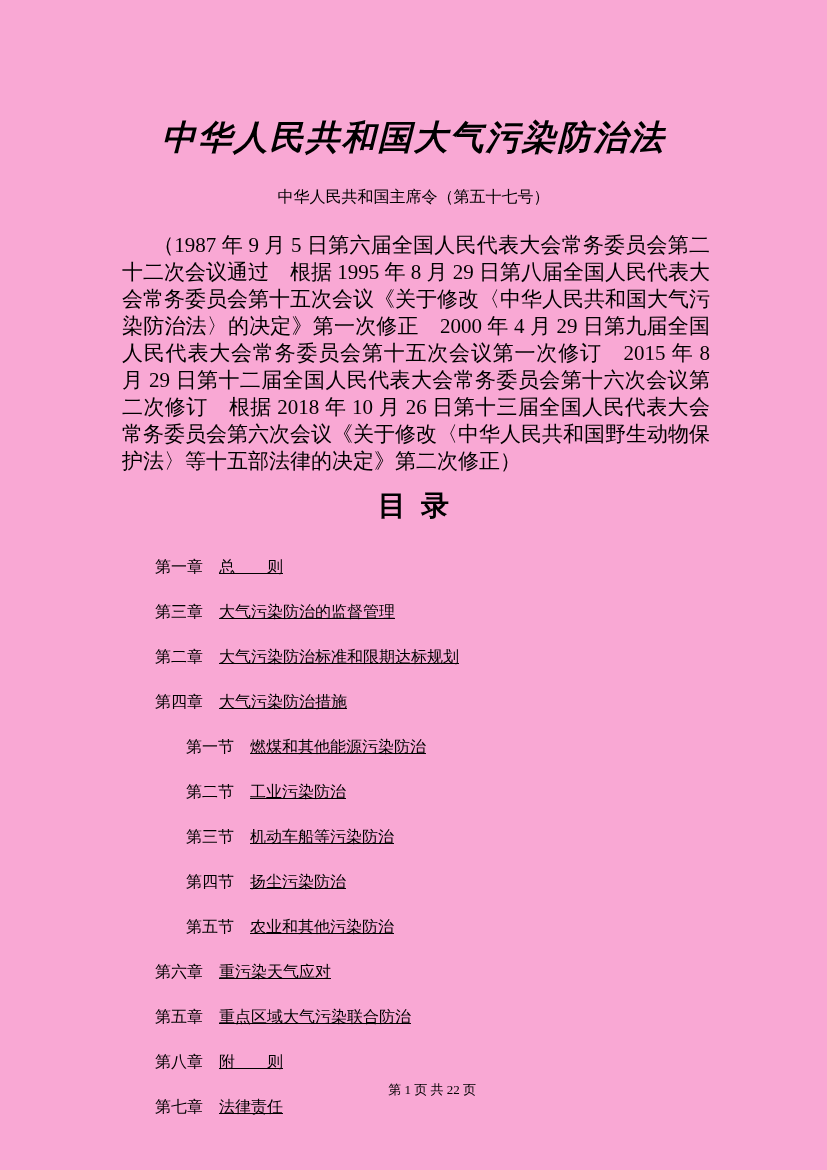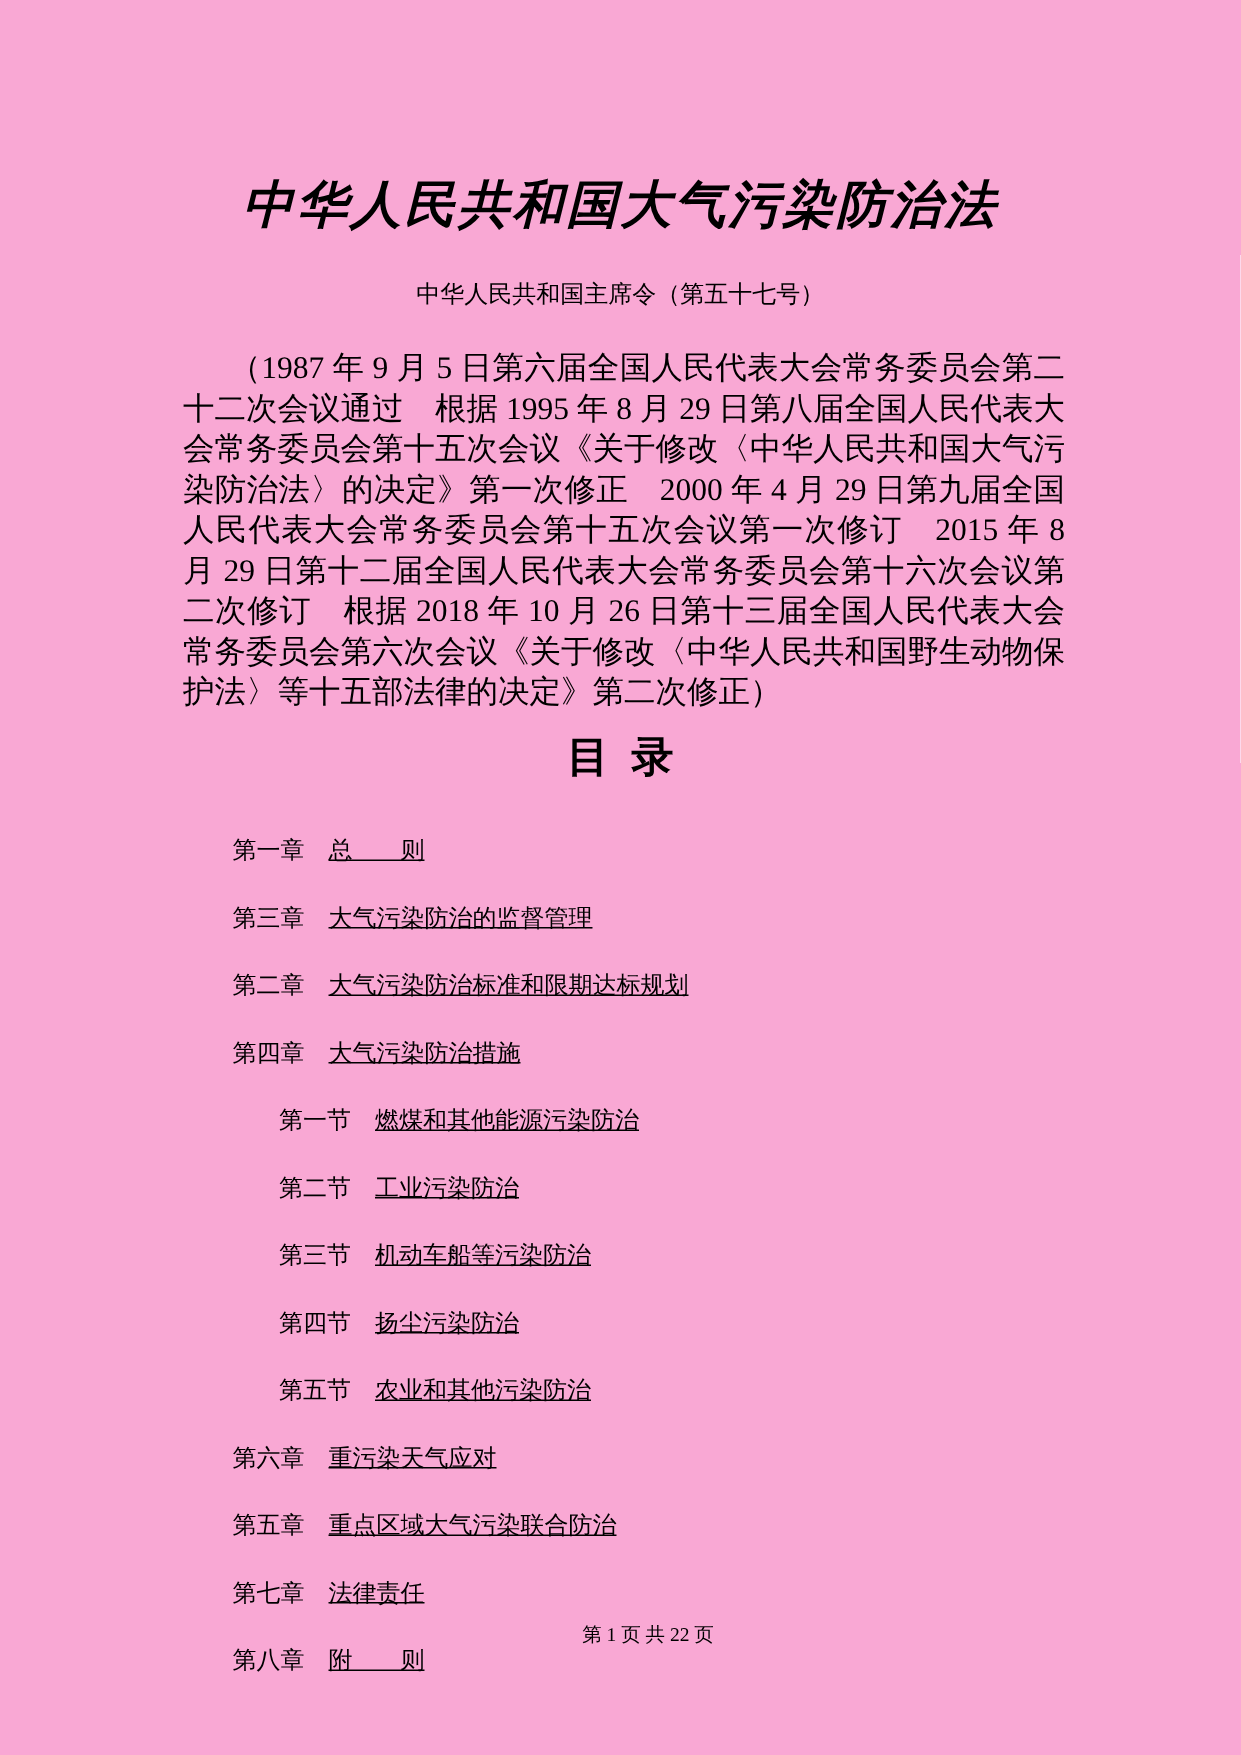--- a/index.html
+++ b/index.html
@@ -120,24 +120,24 @@
       </div>
       <div class="toc-item chapter">
         <span class="toc-label">第六章</span>
         <span class="toc-title">重污染天气应对</span>
       </div>
       <div class="toc-item chapter">
         <span class="toc-label">第五章</span>
         <span class="toc-title">重点区域大气污染联合防治</span>
       </div>
       <div class="toc-item chapter">
+        <span class="toc-label">第八章</span>
+        <span class="toc-title">附　　则</span>
+      </div>
+      <div class="toc-item chapter">
         <span class="toc-label">第七章</span>
         <span class="toc-title">法律责任</span>
-      </div>
-      <div class="toc-item chapter">
-        <span class="toc-label">第八章</span>
-        <span class="toc-title">附　　则</span>
       </div>
     </div>
 
   <div class="page-footer">第 1 页 共 22 页</div>
 
 </div>
 
 </body></html>

